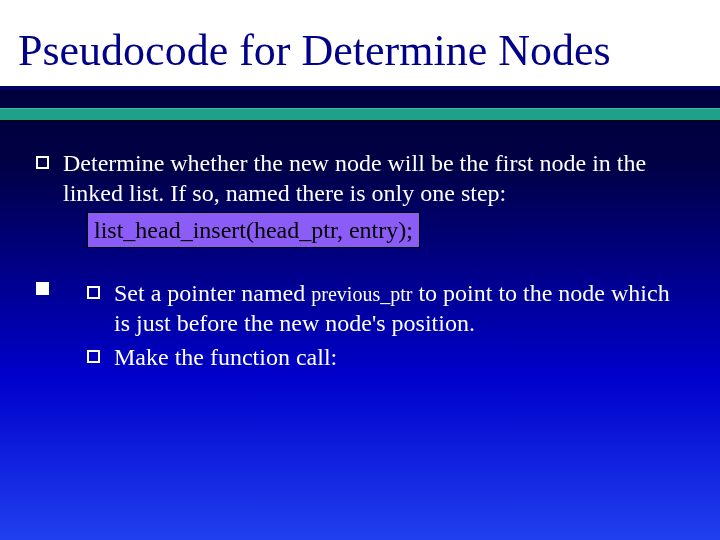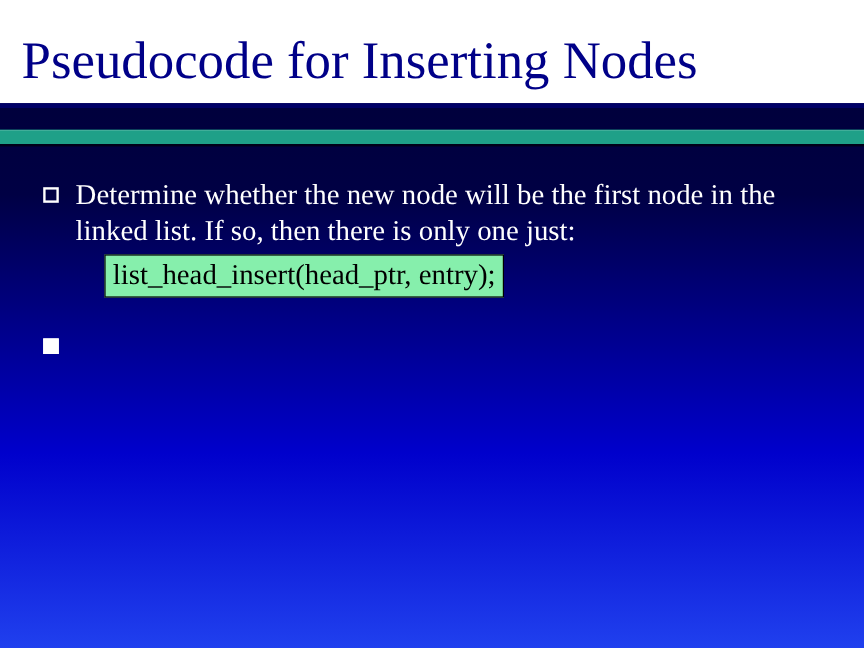--- a/index.html
+++ b/index.html
@@ -51,57 +51,69 @@
   .bullet-sq.filled { background: #ffffff; }
   .item-body { flex: 1; }
   .sub-list { margin-left: 0; margin-top: 4px; }
   .sub-item {
     display: flex;
     margin-bottom: 4px;
     padding-left: 24px;
   }
   .codebox {
     display: inline-block;
-    background: #86efac;
+    background: #8b5cf6;
     color: #000000;
     border: 1px solid #000000;
     padding: 2px 6px;
     font-family: "Times New Roman", Times, serif;
     font-size: 24px;
     margin-top: 4px;
     margin-left: 24px;
     line-height: 1.25;
   }
   .gap { height: 18px; }
   .small-mono { font-size: 20px; }
 </style>
 </head>
 <body>
 
-<div class="title">Pseudocode for Inserting Nodes</div>
+<div class="title">Pseudocode for Determine Nodes</div>
 <div class="title-underline"></div>
 <div class="accent-bar"></div>
 
 <div class="content">
 
   <div class="item">
     <span class="bullet-sq"></span>
     <div class="item-body">
-      <span>Determine whether the new node will be the first node in the linked list.  If so, then there is only one just:</span>
+      <span>Determine whether the new node will be the first node in the linked list.  If so, named there is only one step:</span>
       <div>
         <span class="codebox">list_head_insert(head_ptr, entry);</span>
       </div>
     </div>
   </div>
 
   <div class="gap"></div>
 
   <div class="item">
     <span class="bullet-sq filled"></span>
     <div class="item-body">
 
       <div class="sub-list">
+        <div class="sub-item">
+          <span class="bullet-sq"></span>
+          <div class="item-body">
+            <span>Set a pointer named </span><span class="small-mono">previous_ptr</span><span> to point to the node which is just before the new node's position.</span>
+          </div>
+        </div>
+        <div class="sub-item">
+          <span class="bullet-sq"></span>
+          <div class="item-body">
+            <span>Make the function call:</span>
+          </div>
+        </div>
       </div>
 
     </div>
   </div>
 
 </div>
 
 </body></html>

